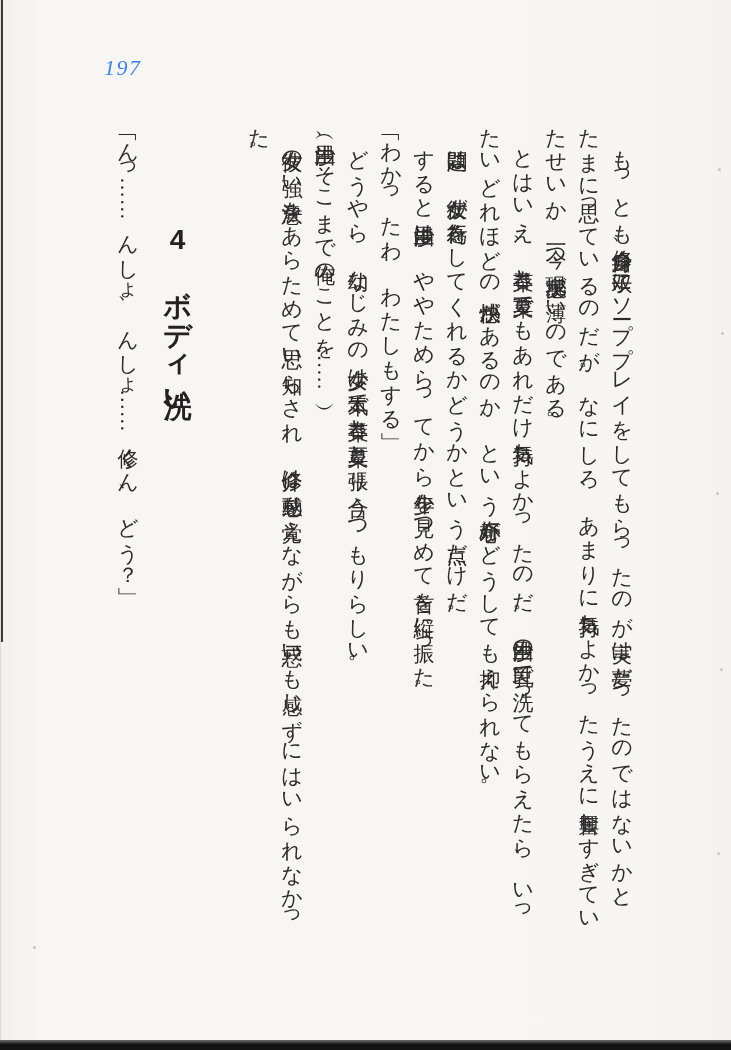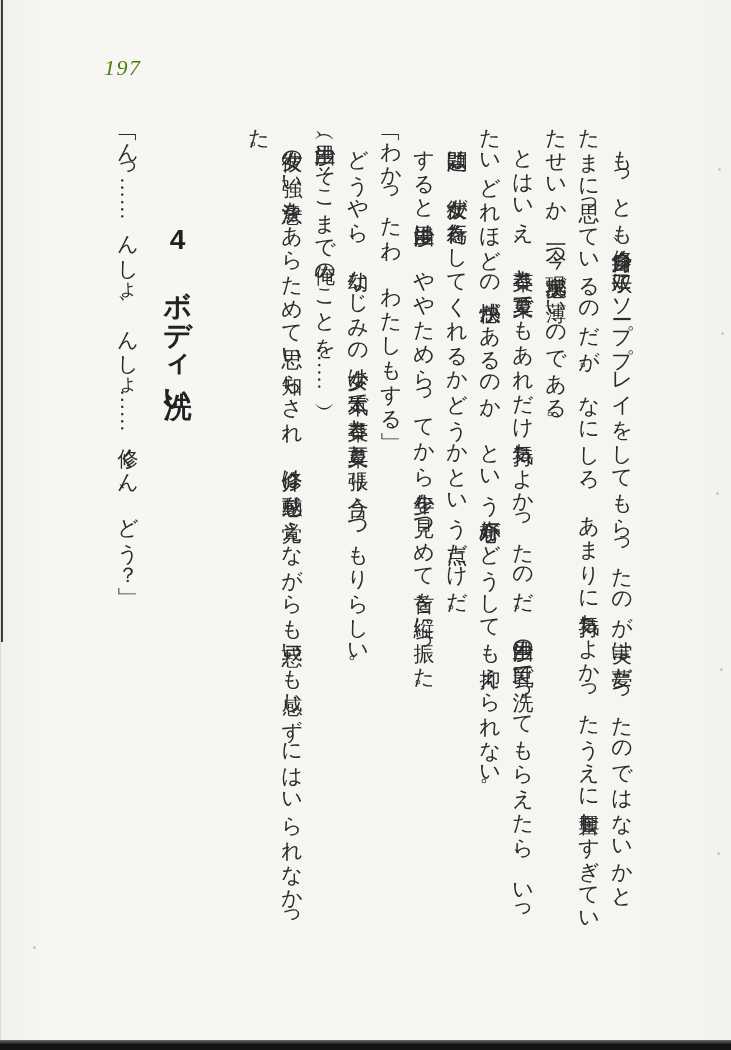--- a/index.html
+++ b/index.html
@@ -50,21 +50,21 @@
   }
 
   
   .page-number {
     position: absolute;
     left: 104px;
     top: 55px;
     font-style: italic;
     font-size: 22px;
     letter-spacing: 1.5px;
-    color: #4d7c0f;
+    color: #3b82f6;
   }
 
   
   .vertical-text {
     position: absolute;
     top: 114px;
     right: 93px;
     height: 826px;
     writing-mode: vertical-rl;
     text-orientation: mixed;

